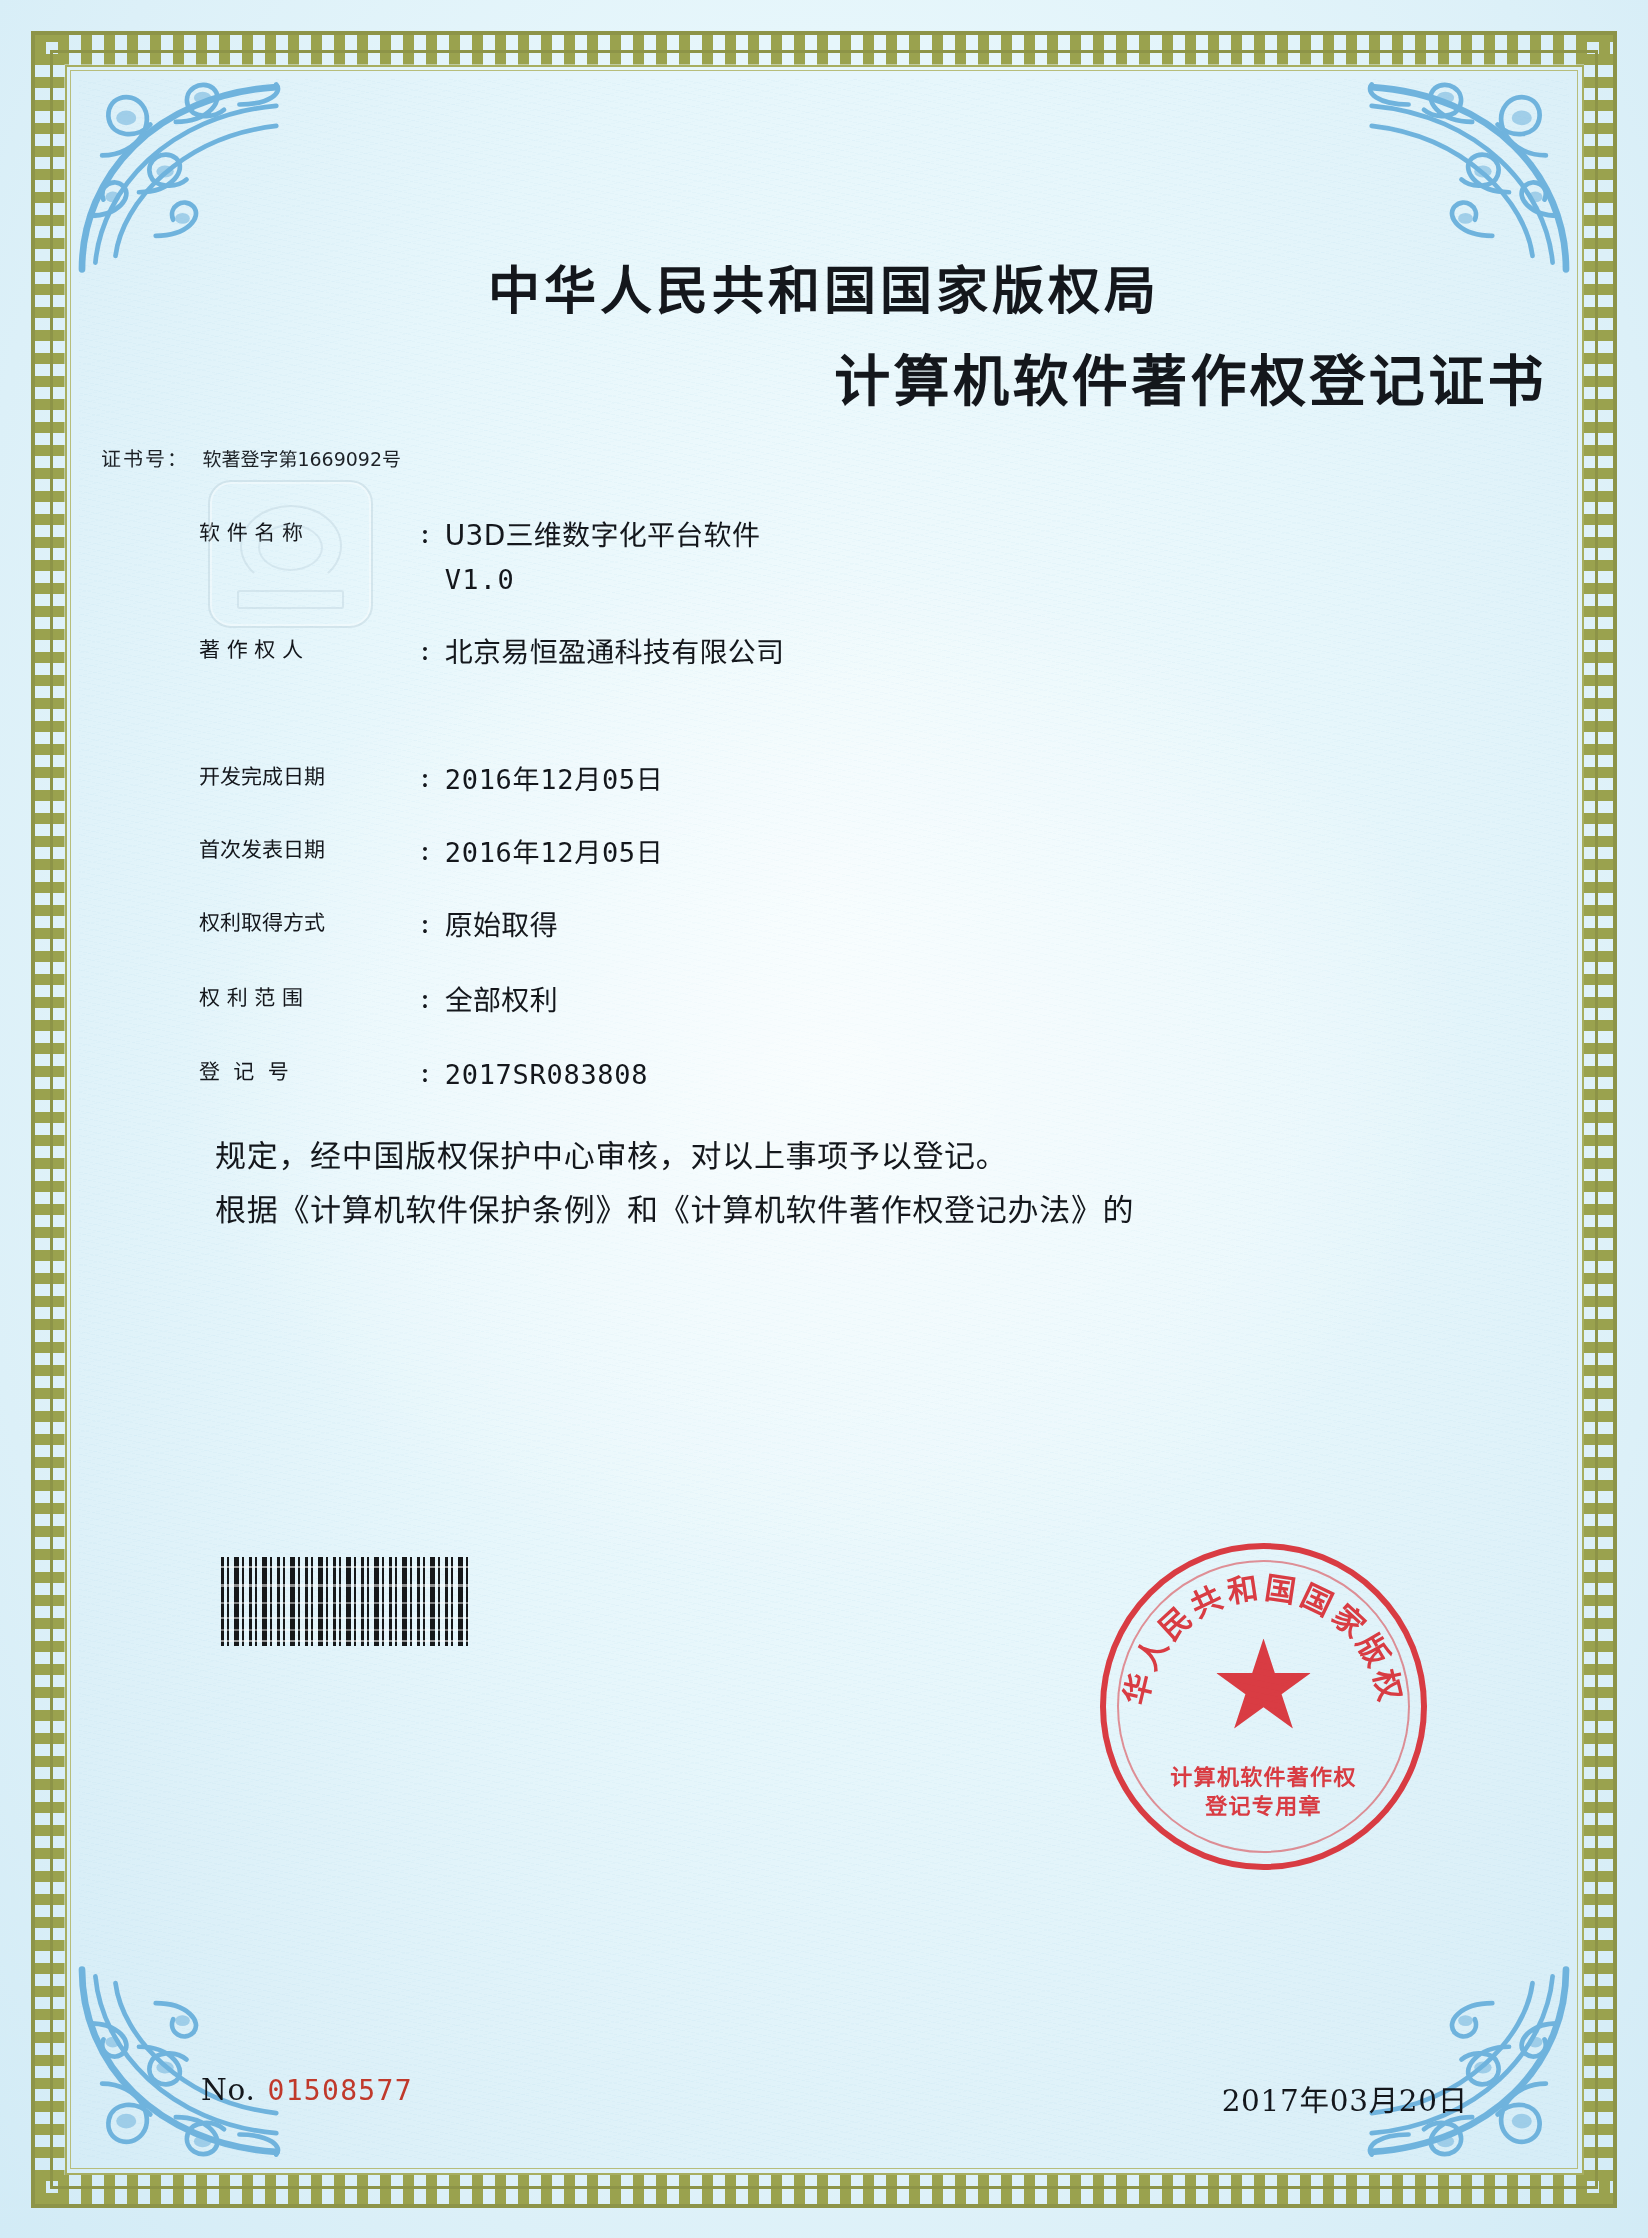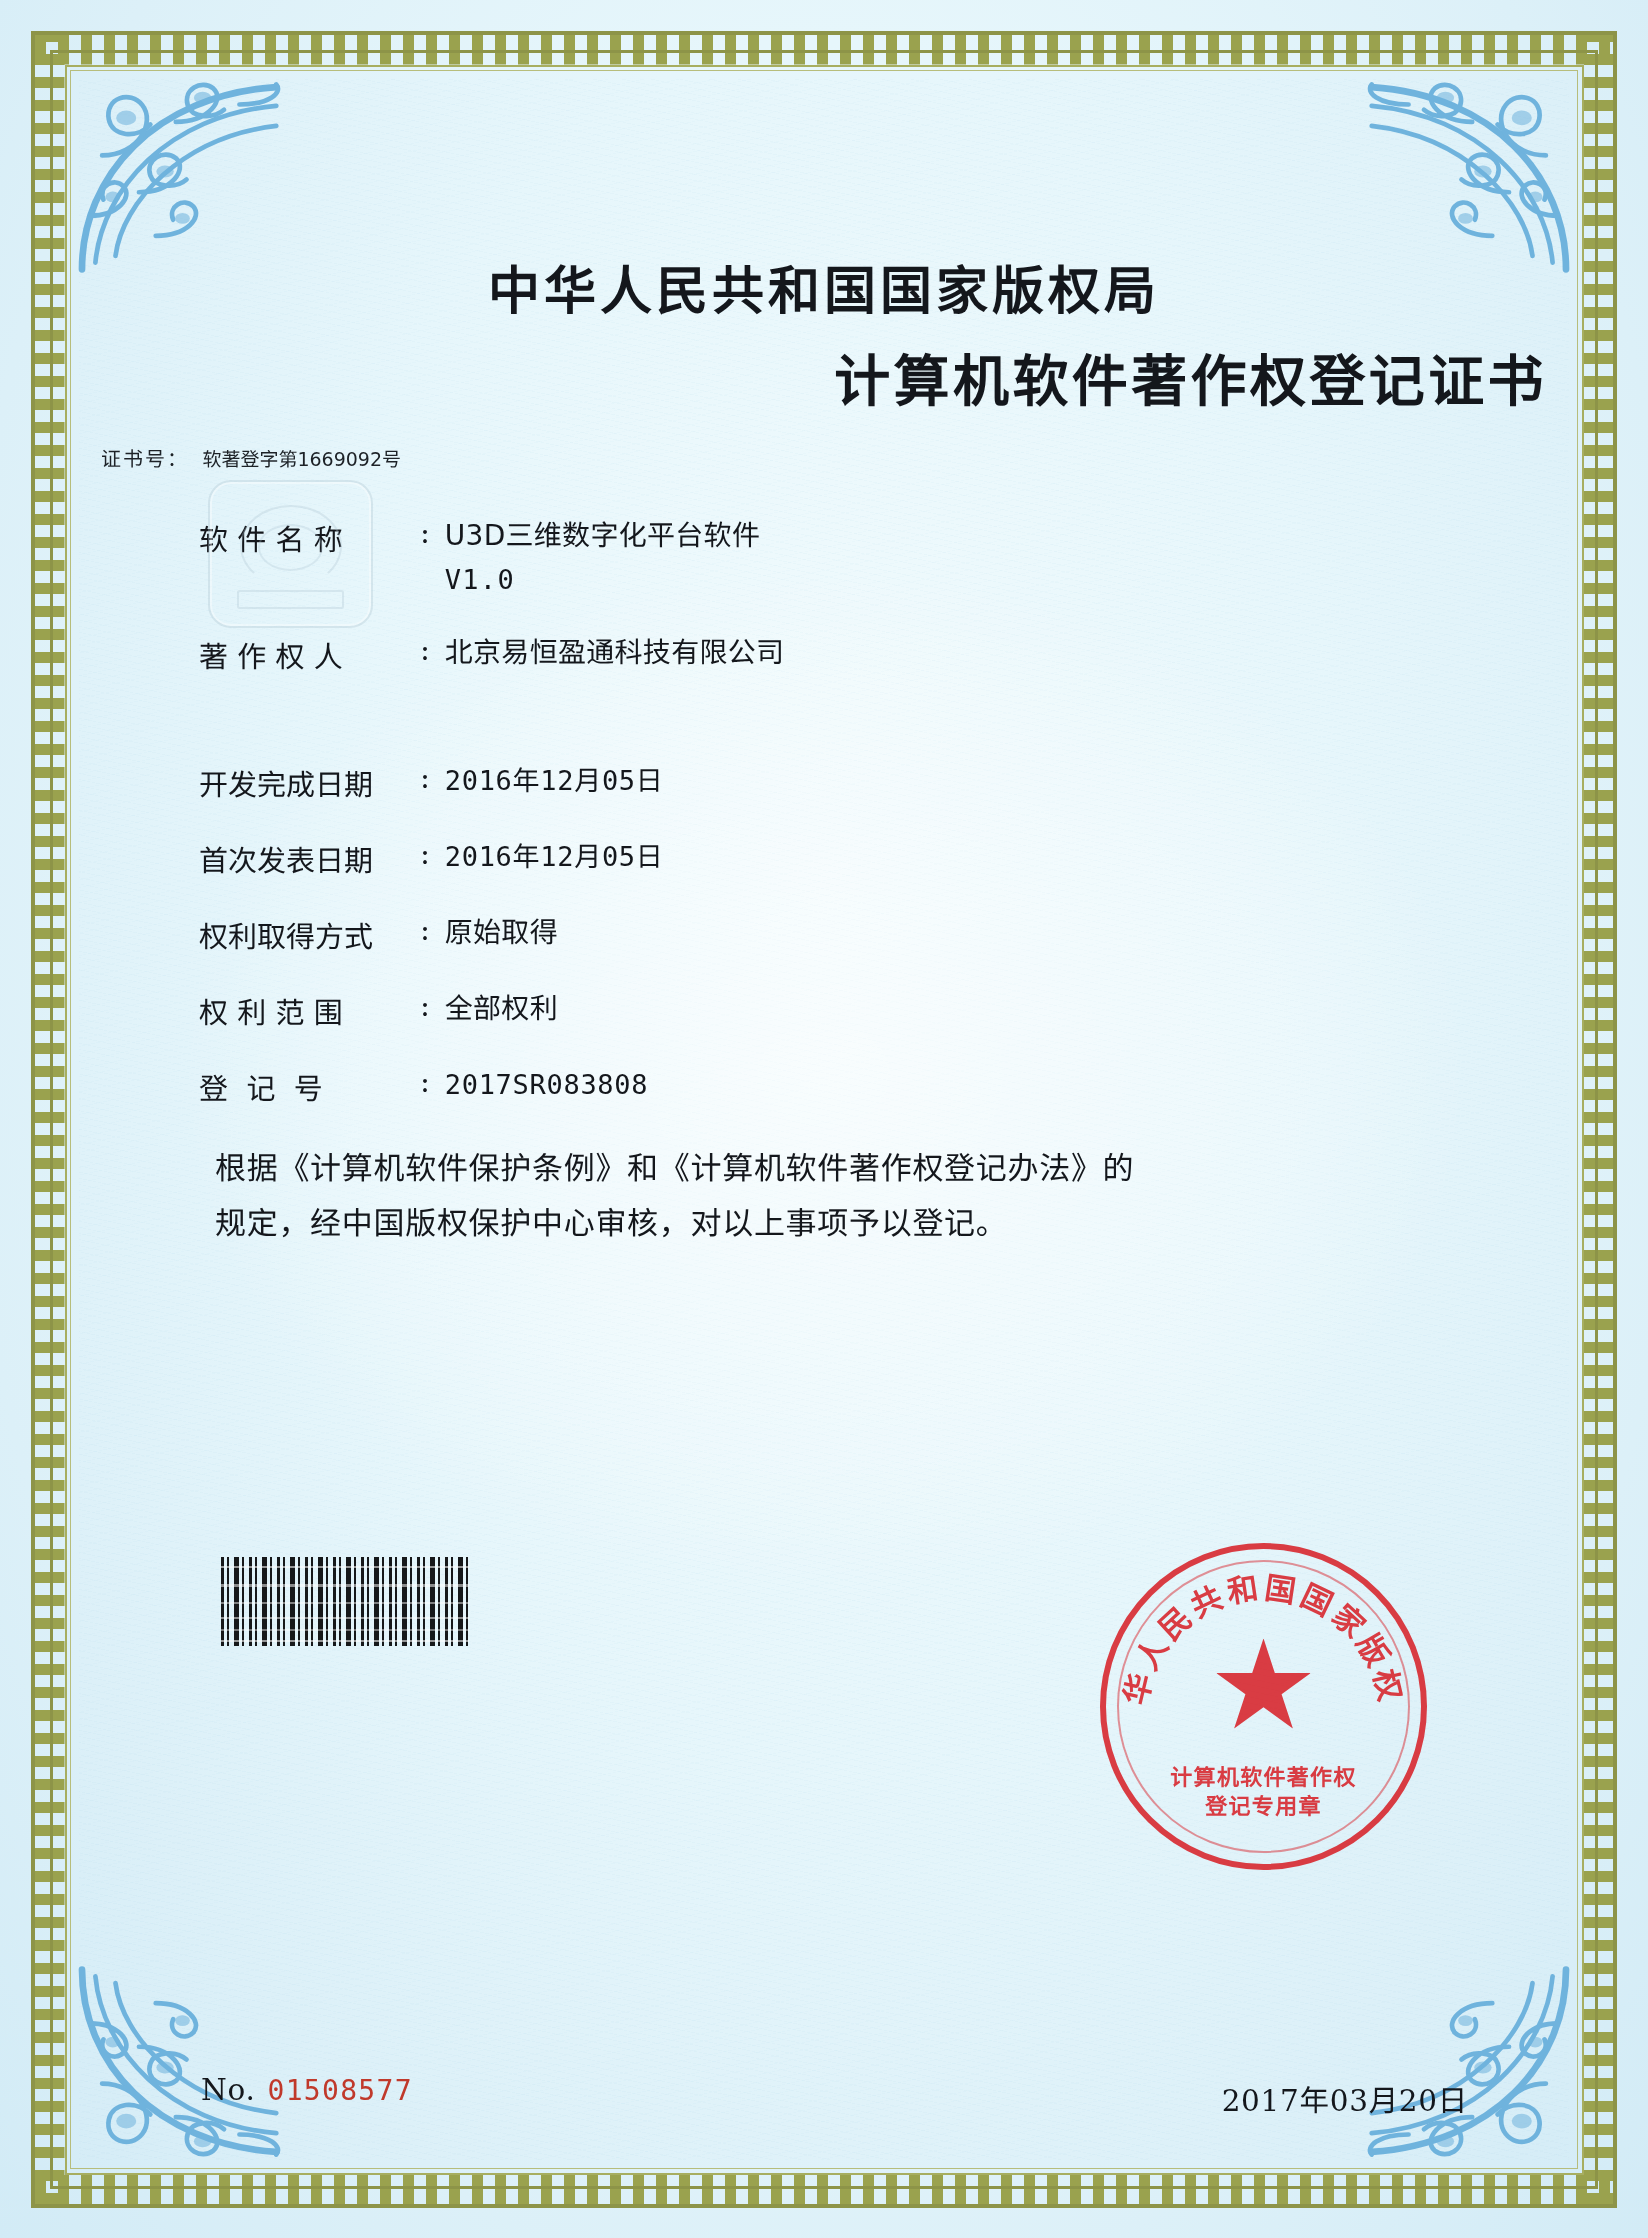--- a/index.html
+++ b/index.html
@@ -185,21 +185,21 @@
     padding-left: 98px;
     padding-right: 60px;
   }
   .field-row {
     display: flex;
     align-items: flex-start;
     margin-bottom: 34px;
   }
   .field-label {
     font-family: "DejaVu Serif", "Liberation Serif", serif;
-    font-size: 29px;
+    font-size: 21px;
     color: #14171c;
     width: 221px;
     flex: none;
     white-space: pre;
     letter-spacing: 0;
   }
   .field-colon {
     font-family: "DejaVu Serif", "Liberation Serif", serif;
     font-size: 29.5px;
     color: #14171c;
@@ -504,22 +504,22 @@
 
       <div class="field-row">
         <span class="field-label">登  记  号</span>
         <span class="field-colon">:</span>
         <span class="field-value value-mono">2017SR083808</span>
       </div>
 
     </div>
 
     <div class="statement">
+      <div>规定，经中国版权保护中心审核，对以上事项予以登记。</div>
       <div>根据《计算机软件保护条例》和《计算机软件著作权登记办法》的</div>
-      <div>规定，经中国版权保护中心审核，对以上事项予以登记。</div>
     </div>
 
   </div>
 
   <div class="barcode"></div>
 
   <div class="seal">
     <div class="seal-inner-ring"></div>
     <svg class="arc-text" viewBox="0 0 470 470" xmlns="http://www.w3.org/2000/svg">
       <defs>

